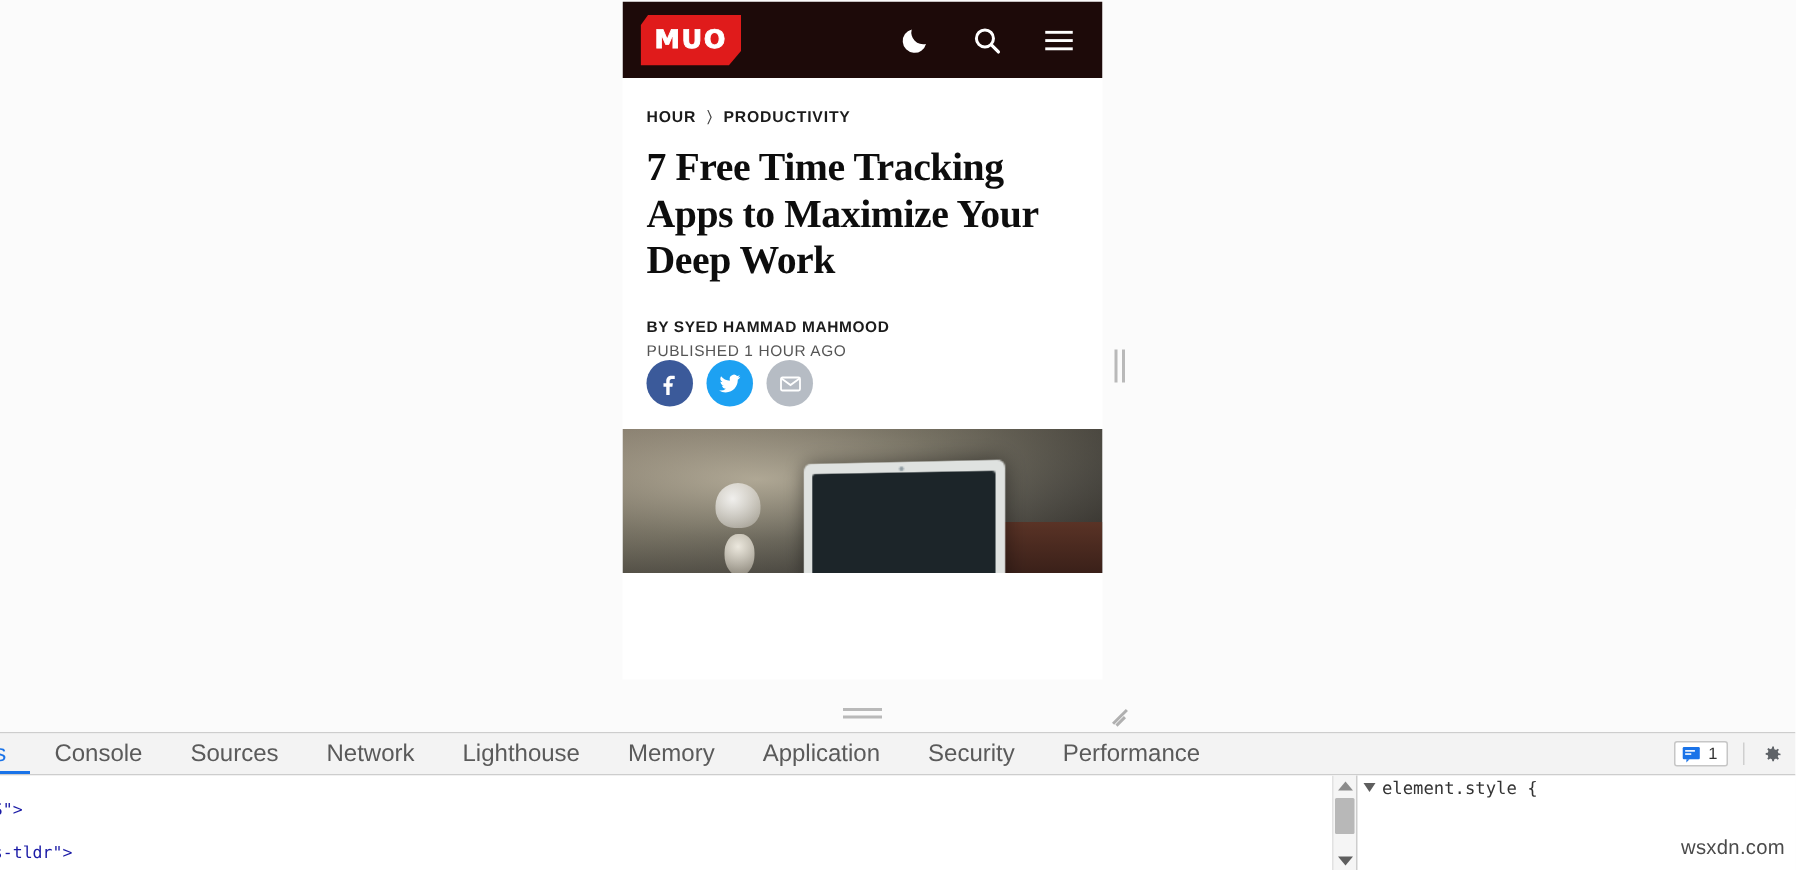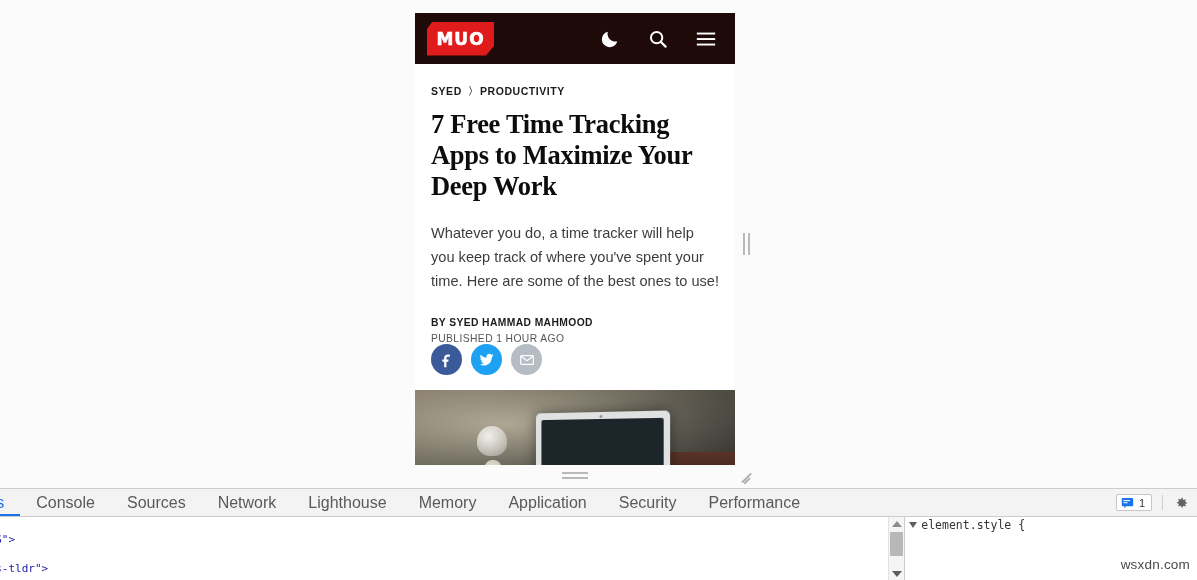--- a/index.html
+++ b/index.html
@@ -12,21 +12,21 @@
   #root { position: relative; width: 1197px; height: 580px; background: #fff; }
 
   
   .page-backdrop {
     position: absolute; left: 0; top: 0; width: 1197px; height: 488px;
     background: #fbfbfb;
   }
 
   
   .device {
-    position: absolute; left: 415px; top: 13px;
+    position: absolute; left: 415px; top: 1px;
     width: 320px; height: 452px;
     background: #ffffff;
     overflow: hidden;
   }
 
   
   .site-header {
     position: relative; height: 51px; background: #1d0a09;
     display: flex; align-items: center;
   }
@@ -299,28 +299,27 @@
           <rect x="2" y="5" width="20" height="2.1" fill="#ffffff"></rect>
           <rect x="2" y="11" width="20" height="2.1" fill="#ffffff"></rect>
           <rect x="2" y="17" width="20" height="2.1" fill="#ffffff"></rect>
         </svg>
       </div>
     </div>
 
     <div class="article">
 
       <div class="breadcrumb">
-        <a href="#">SYED</a>
+        <a href="#">HOUR</a>
         <span class="sep">〉</span>
         <a href="#">PRODUCTIVITY</a>
       </div>
 
       <h1 class="headline">7 Free Time Tracking Apps to Maximize Your Deep Work</h1>
 
-      <p class="standfirst">Whatever you do, a time tracker will help you keep track of where you've spent your time. Here are some of the best ones to use!</p>
 
       <div class="meta-row">
         <div class="byline">
           <div class="author">BY SYED HAMMAD MAHMOOD</div>
           <div class="published">PUBLISHED 1 HOUR AGO</div>
         </div>
         <div class="share">
           <div class="sbtn" style="background:#3b5a9a">
             <svg width="17" height="17" viewBox="0 0 24 24">
               <path d="M14.6 8.1h2.1V5.2c-.4-.05-1.6-.16-3-.16-2.98 0-5 1.77-5 5.02V12H6.1v3.3h2.6V23h3.2v-7.7h2.6l.4-3.3h-3V10.4c0-1 .26-1.7 1.7-2.3z" fill="#fff"></path>

